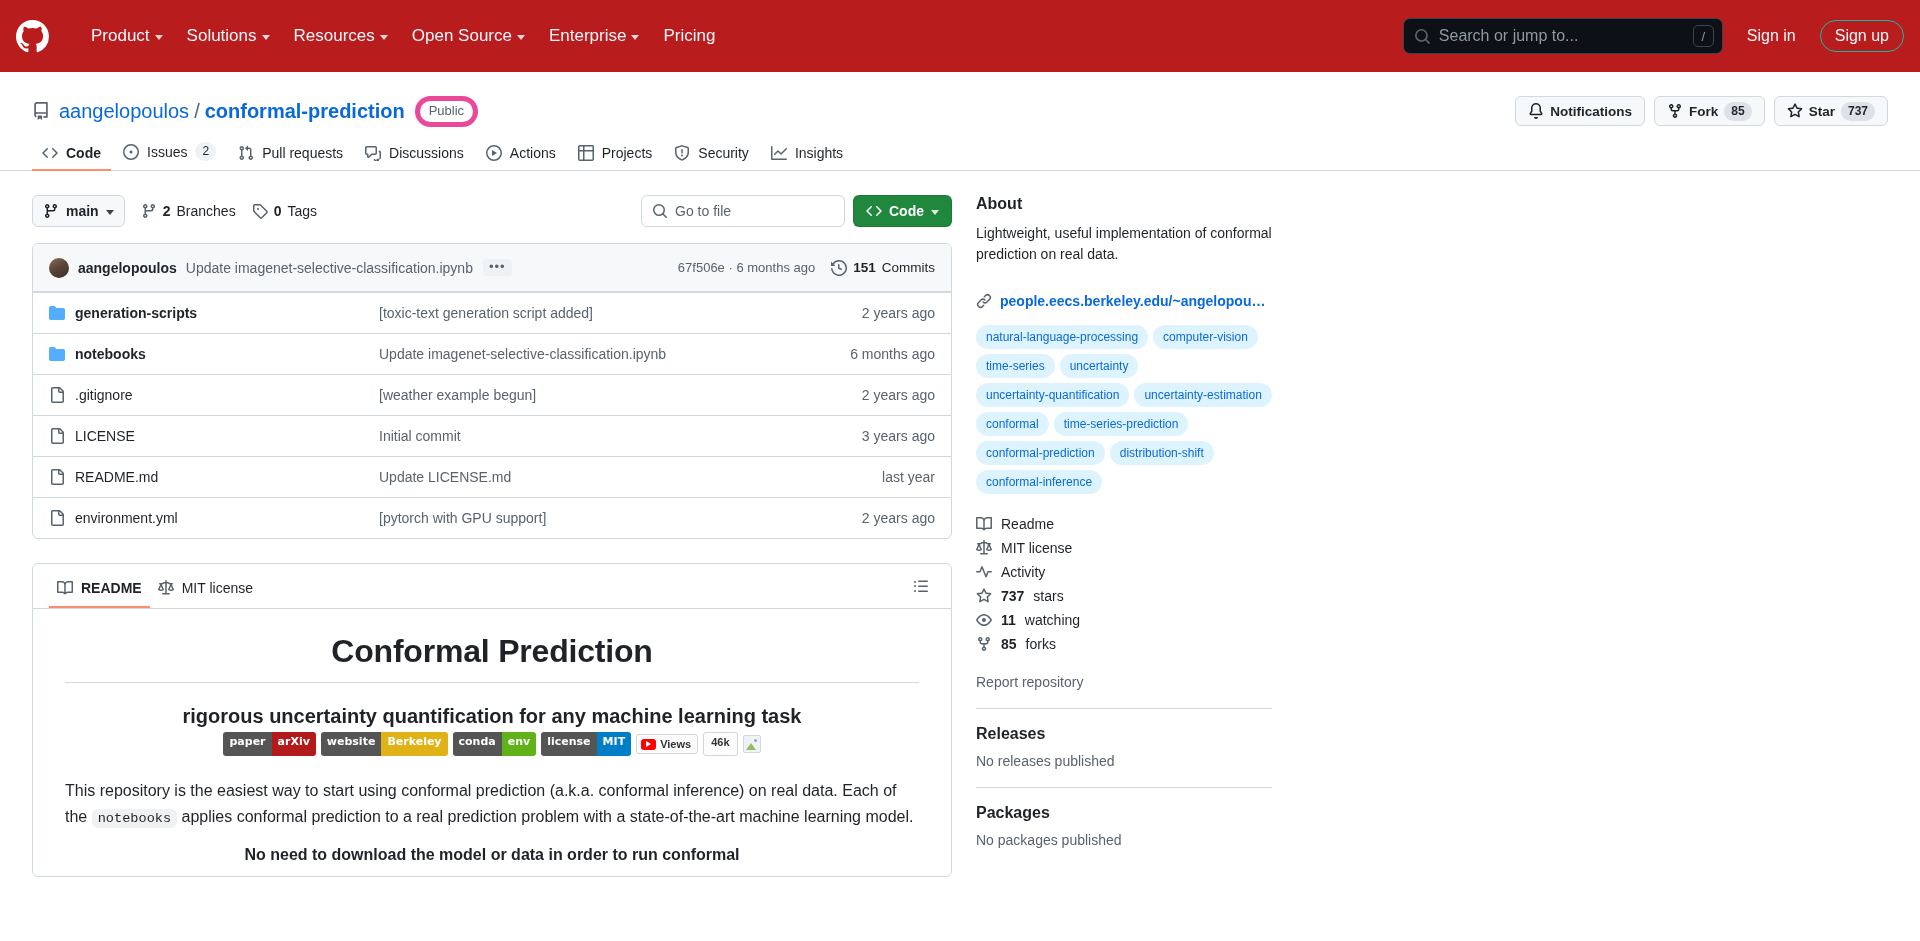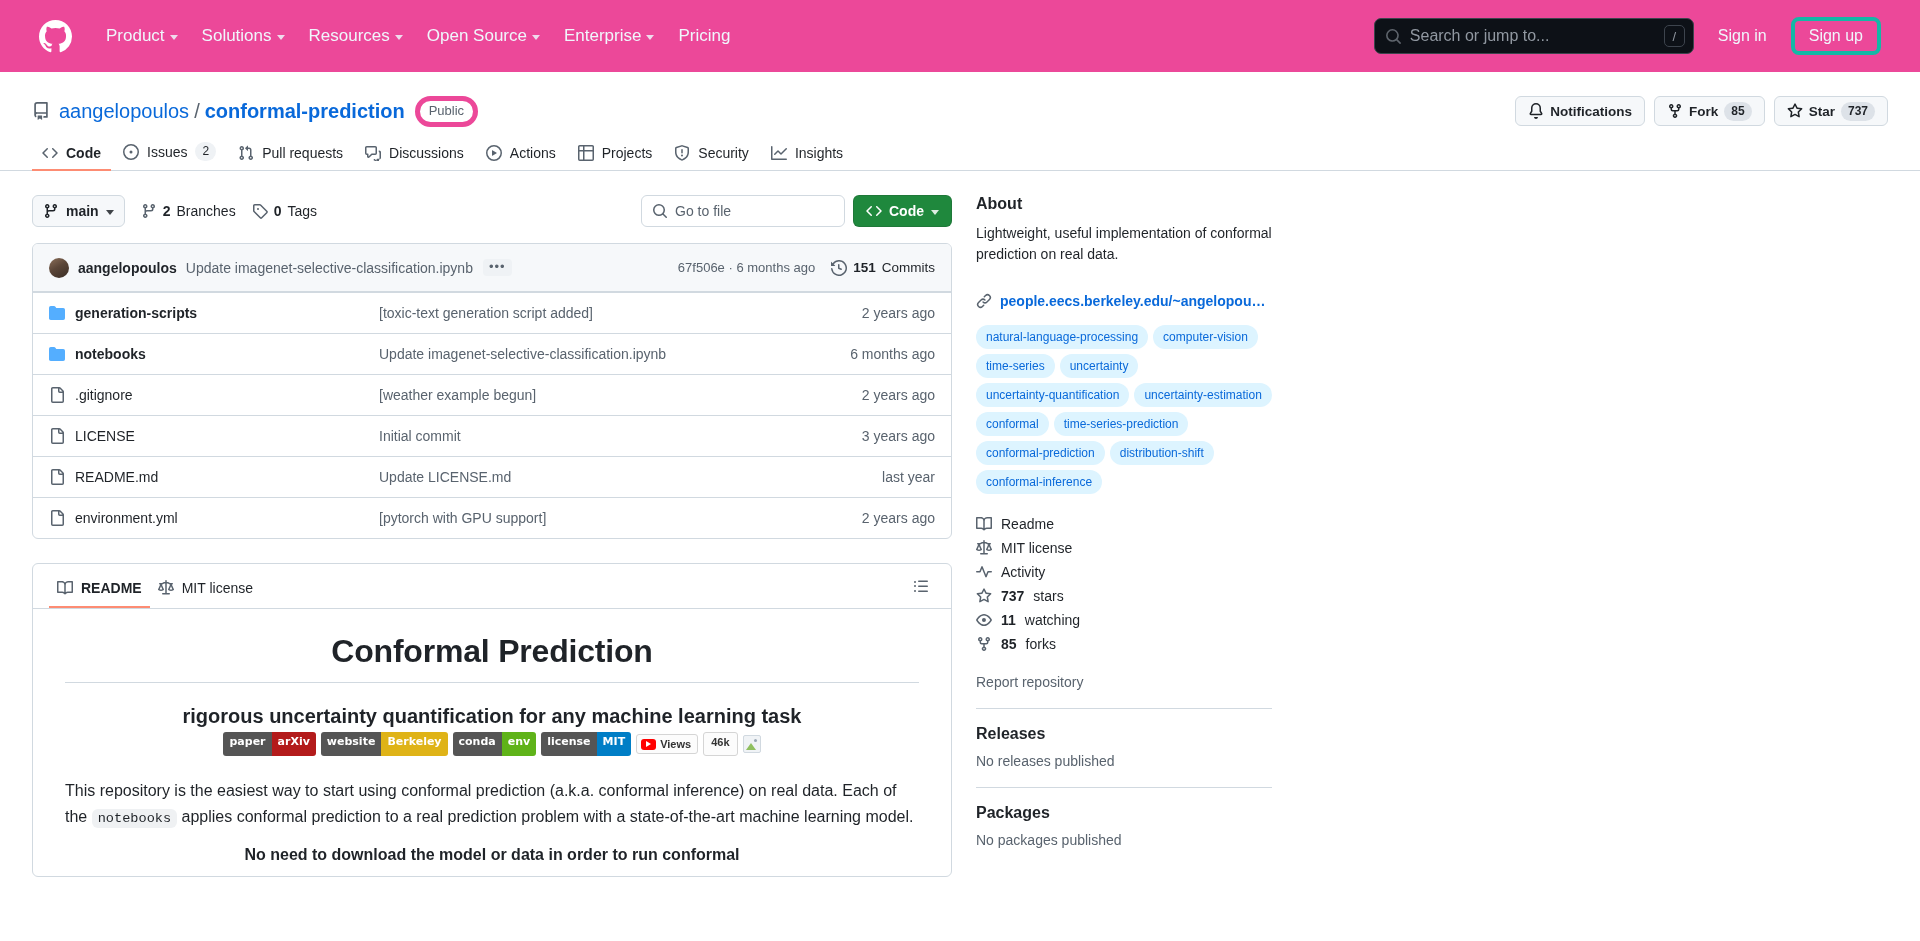--- a/index.html
+++ b/index.html
@@ -11,25 +11,26 @@
     font-family: "Liberation Sans", sans-serif;
     font-size: 14px;
     color: #1f2328;
     -webkit-font-smoothing: antialiased;
   }
   a { text-decoration: none; color: inherit; }
 
   
   .gh-header {
     height: 72px;
-    background: #ec4899;
-    display: flex;
-    align-items: center;
-    padding: 0 39px;
+    background: #b91c1c;
+    display: flex;
+    align-items: center;
+    padding: 0 16px;
     color: #f0f6fc;
+    gap: 8px;
   }
   .gh-logo { width: 33px; height: 33px; flex: 0 0 auto; margin-right: 22px; }
   .gh-logo svg { display:block; width:33px; height:33px; fill:#ffffff; }
   .gh-nav { display: flex; align-items: center; gap: 0px; }
   .gh-nav-item {
     display: flex; align-items: center; gap: 5px;
     padding: 6px 12px;
     font-size: 17px;
     font-weight: 400;
     color: #f0f6fc;
@@ -85,22 +86,22 @@
     font-size: 16px;
     color: #f0f6fc;
     padding: 6px 10px;
     cursor: pointer;
     white-space: nowrap;
   }
   .btn-signup {
     font-size: 16px;
     color: #f0f6fc;
     padding: 6px 14px;
-    border: 4px solid #14b8a6;
-    border-radius: 8px;
+    border: 1px solid #14b8a6;
+    border-radius: 16px;
     cursor: pointer;
     white-space: nowrap;
   }
 
   
   .repo-head {
     padding: 22px 32px 0 32px;
     border-bottom: 1px solid #d1d9e0;
     background: #ffffff;
   }

